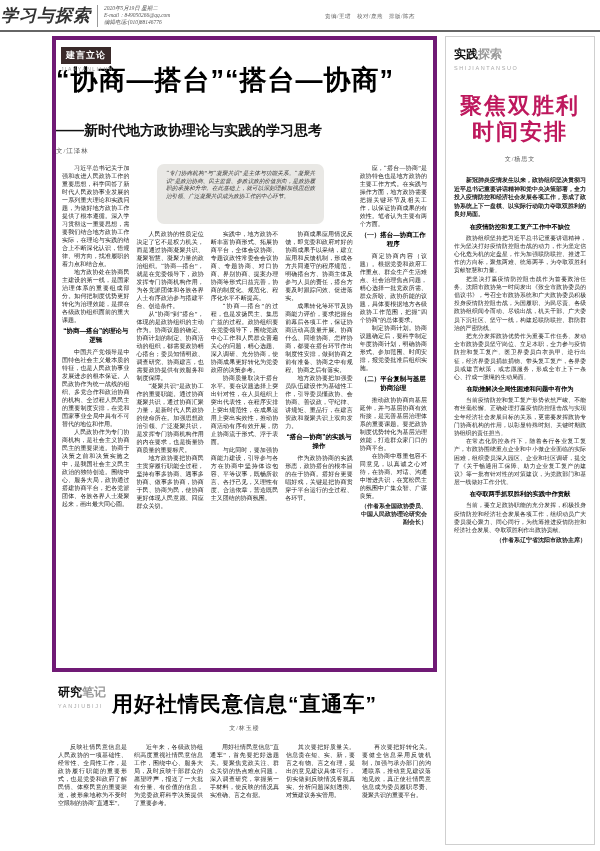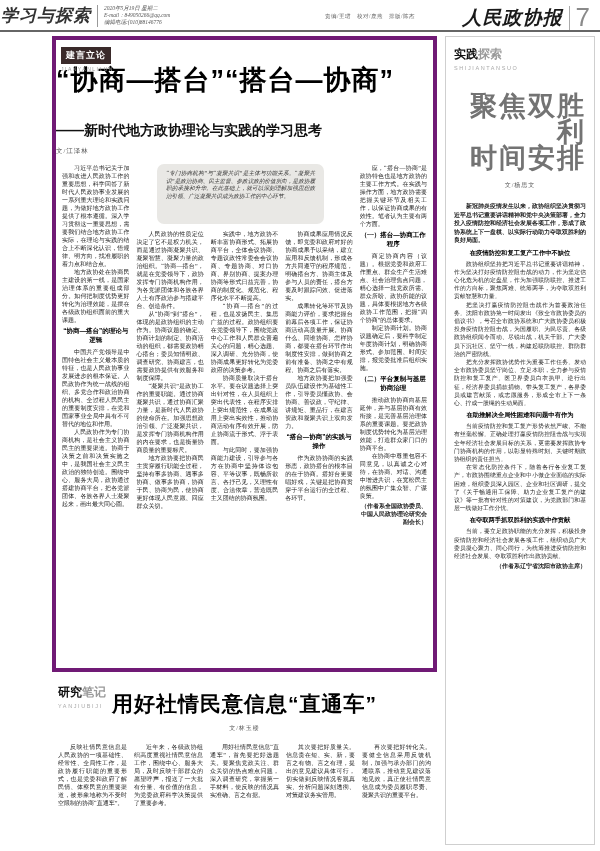--- a/index.html
+++ b/index.html
@@ -48,21 +48,21 @@
   .attr { font-size:6px; line-height:8px; text-align:right; font-weight:bold; margin-top:2px; }
   
   .sidebar {
     position:absolute; left:445px; top:36px; width:150px; height:809px;
     border:1px solid #cfcfcf; padding:9px 8px; overflow:hidden; background:#fff;
   }
   .side-badge-row { font-family:"Liberation Sans",sans-serif; font-size:12px; font-weight:bold; }
   .side-badge-dark { color:#111; }
   .side-badge-light { color:#9a9a9a; }
   .side-pinyin { font-size:5.5px; color:#aaa; letter-spacing:1.6px; font-family:"Liberation Sans",sans-serif; margin-top:2px; }
-  .side-headline { text-align:right; font-family:"Liberation Sans","DejaVu Sans",sans-serif; font-weight:900; font-size:27px; line-height:26px; color:#737373; margin-top:22px; letter-spacing:2px; }
+  .side-headline { text-align:center; font-family:"Liberation Sans","DejaVu Sans",sans-serif; font-weight:900; font-size:22px; line-height:26px; color:#be185d; margin-top:22px; letter-spacing:2px; }
   .side-byline { text-align:center; font-size:6px; color:#555; margin:10px 0 12px 0; letter-spacing:1px; }
   .side-blocks .para { font-size:5.8px; line-height:8.2px; }
   .side-blocks .subhead { font-size:6.3px; margin:4px 0 2px 0; }
   
   .bottom { position:absolute; left:52px; top:678px; width:385px; height:173px; overflow:hidden; }
   .bottom-badge { position:absolute; left:6px; top:4px; }
   .bottom-badge-row { font-family:"Liberation Sans",sans-serif; font-size:12px; font-weight:bold; }
   .bottom-headline { text-align:center; font-family:"Liberation Sans","DejaVu Sans",sans-serif; font-weight:bold; font-size:21px; color:#000; padding-top:12px; letter-spacing:1px; }
   .bottom-byline { text-align:center; font-size:6px; color:#555; margin-top:6px; letter-spacing:1px; }
   .bottom-cols { display:flex; gap:7px; margin:10px 6px 0 6px; height:105px; }
@@ -77,25 +77,20 @@
     <div class="header-left">
       <span class="section-title">学习与探索</span>
       <span class="header-divider"></span>
       <span class="header-meta">
         <span style="display:block">2020年5月19日 星期二</span>
         <span style="display:block">E-mail：849050266@qq.com</span>
         <span style="display:block">编辑电话:(010)88146776</span>
       </span>
     </div>
     <div class="header-credits">责编/王珺　校对/鹿燕　排版/陈杰</div>
-    <div class="masthead-wrap">
-      <span class="masthead">人民政协报</span>
-      <span class="mast-bar"></span>
-      <span class="pageno">7</span>
-    </div>
   </div>
   <div class="page-rule"></div>
 
   <div class="feature">
     <div class="badge">
       <span class="badge-box">建言立论</span>
       <div class="badge-pinyin">JIANYANLILUN</div>
     </div>
     <div class="headline-block">
       <div class="headline">“协商—搭台”“搭台—协商”</div>

